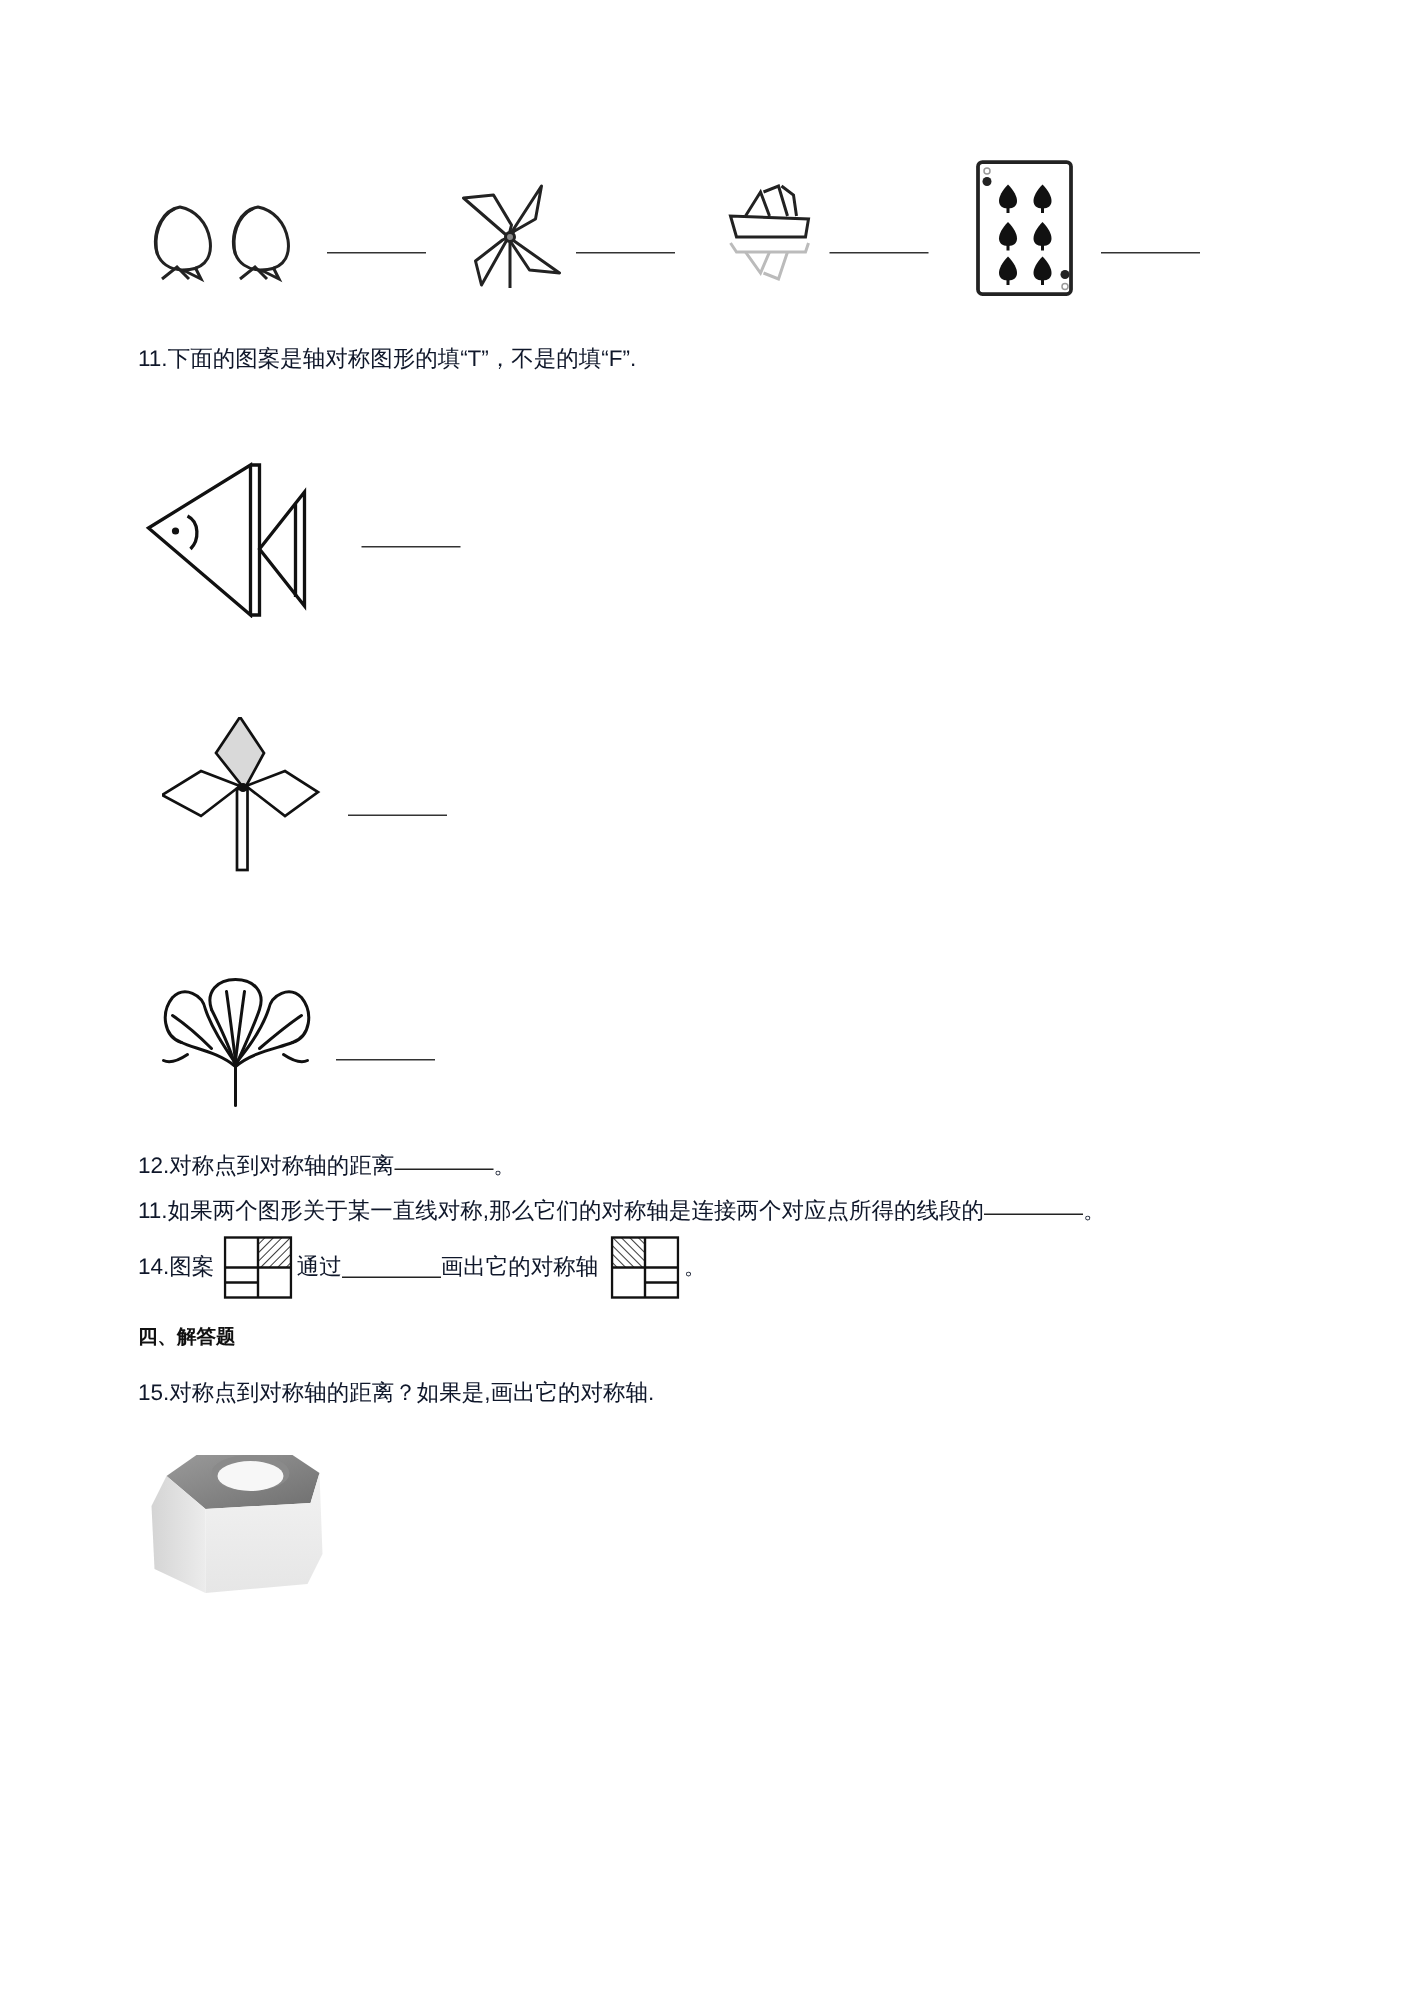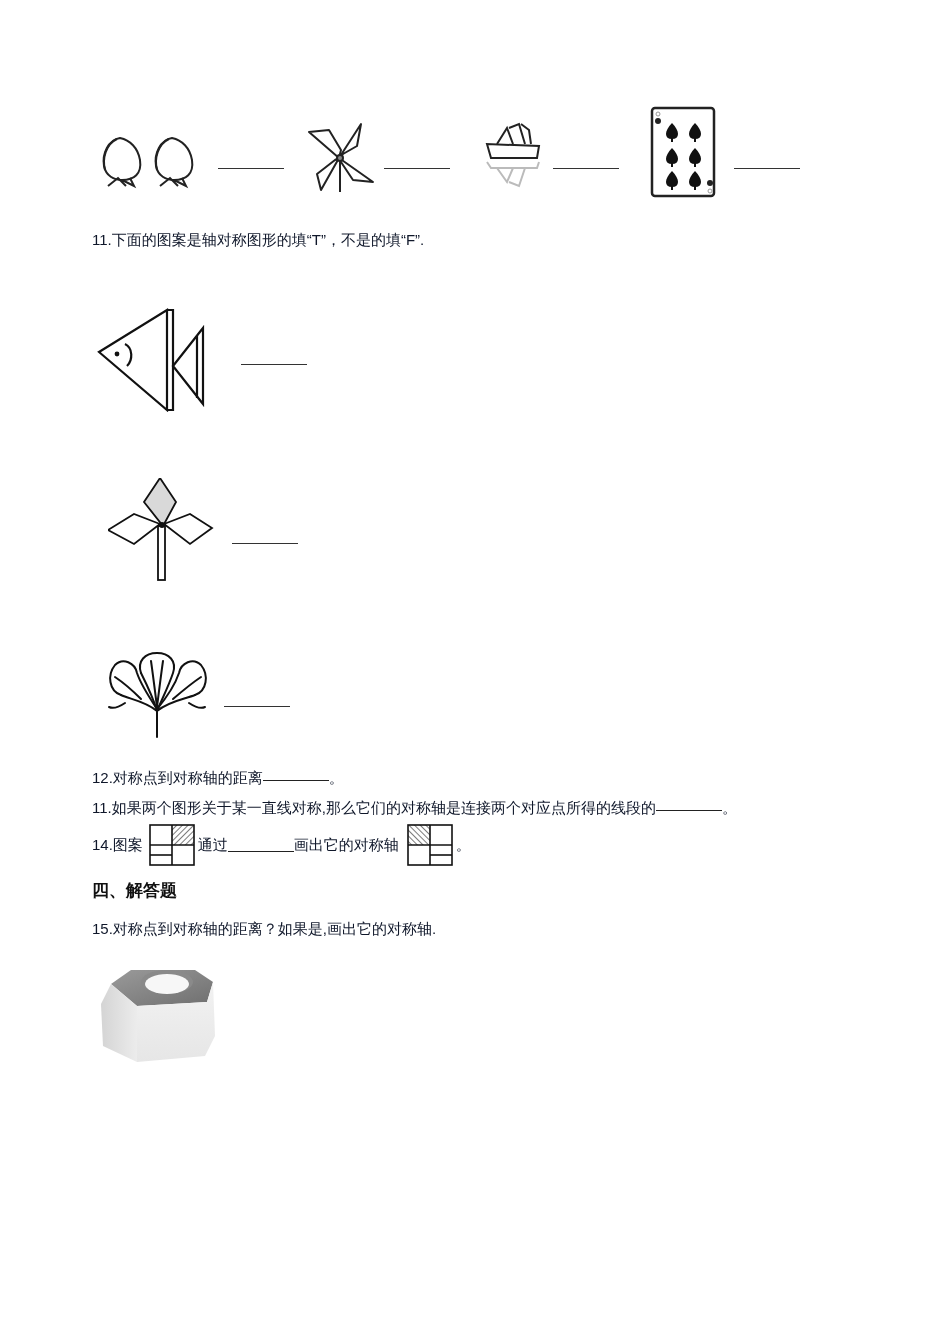--- a/index.html
+++ b/index.html
@@ -2,21 +2,21 @@
 <html><head>
   <meta charset="utf-8">
   <style>
     * { margin: 0; padding: 0; box-sizing: border-box; }
     html, body { width: 950px; height: 1344px; background: #ffffff; }
     body { position: relative; font-family: "Liberation Sans", "DejaVu Sans", sans-serif; color: #111111; overflow: hidden; }
     .abs { position: absolute; }
     .q-text { font-size: 15px; line-height: 20px; white-space: nowrap; color: #0f172a; }
     .blank { display: inline-block; border-bottom: 1px solid #222; vertical-align: baseline; height: 1px; position: relative; top: -2px; }
     .line-blank { position: absolute; height: 1px; background: #333; }
-    .section-title { font-size: 17px; font-weight: bold; line-height: 22px; color: #111; }
+    .section-title { font-size: 13px; font-weight: bold; line-height: 22px; color: #111; }
     svg { display: block; }
     .inline-fig { display: inline-block; vertical-align: middle; }
   </style>
 </head>
 <body>
 
 <div class="abs" style="left:0;top:100px;width:950px;height:110px;">
 
   <div class="abs" style="left:100px;top:30px;">
     <svg width="106" height="60" viewBox="0 0 106 60">

